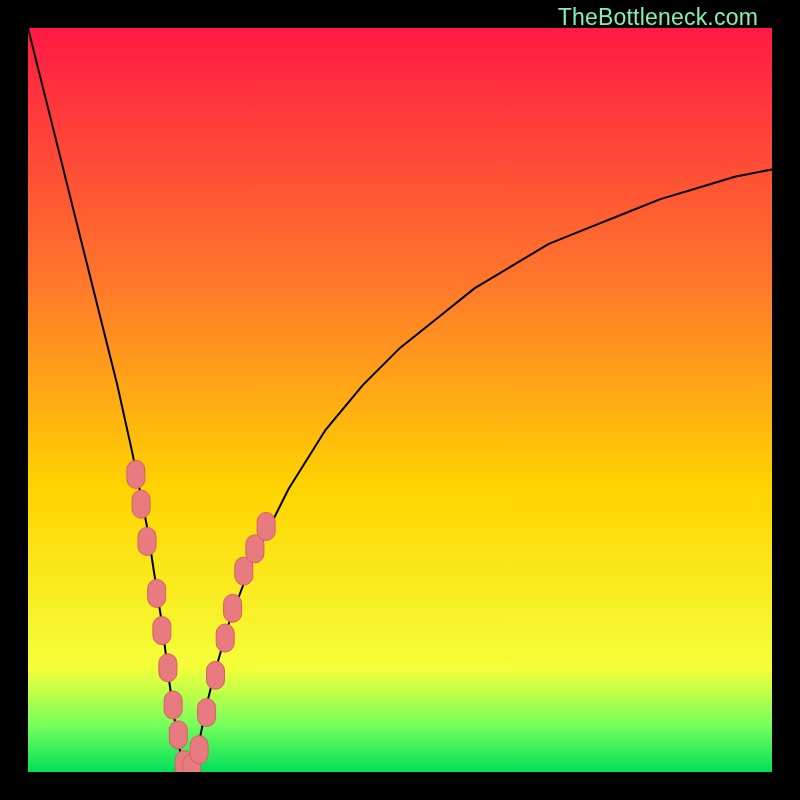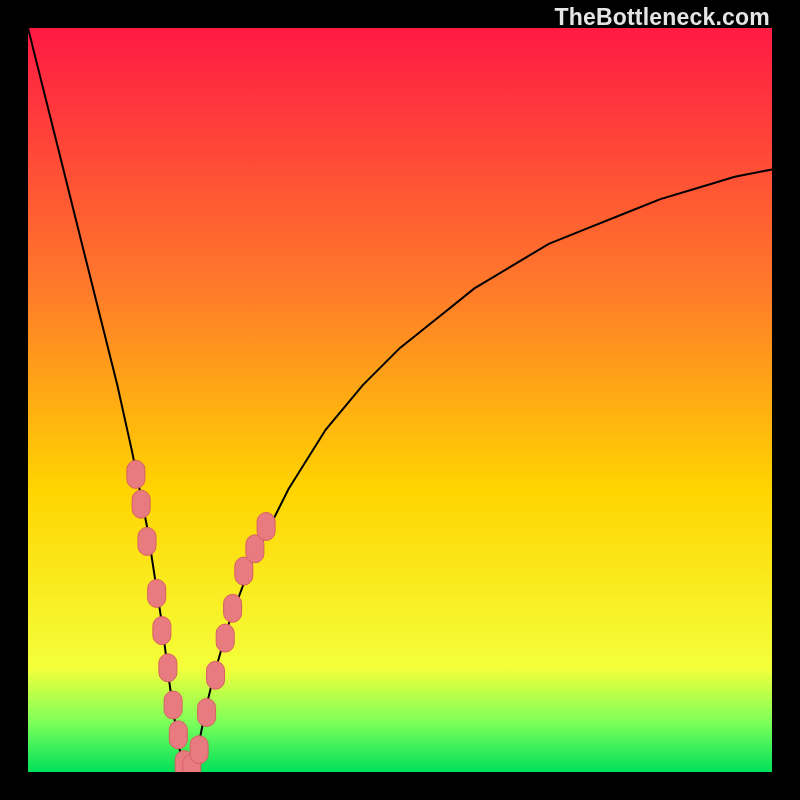--- a/index.html
+++ b/index.html
@@ -21,25 +21,25 @@
   .plot {
     position: absolute;
     left: 0;
     top: 0;
     width: 744px;
     height: 744px;
   }
   .watermark {
     position: absolute;
     top: 4px;
-    right: 30px;
+    right: 42px;
     font-family: Arial, Helvetica, sans-serif;
     font-size: 23px;
-    color: #e5e5e5;
-    font-weight: 700;
+    color: #86efac;
+    font-weight: 400;
     letter-spacing: 0.2px;
   }
 </style>
 </head>
 <body>
 
 <div class="frame">
   <svg class="plot" viewBox="0 0 744 744" preserveAspectRatio="none">
     <defs>
       <linearGradient id="bgGrad" x1="0" y1="0" x2="0" y2="1">

